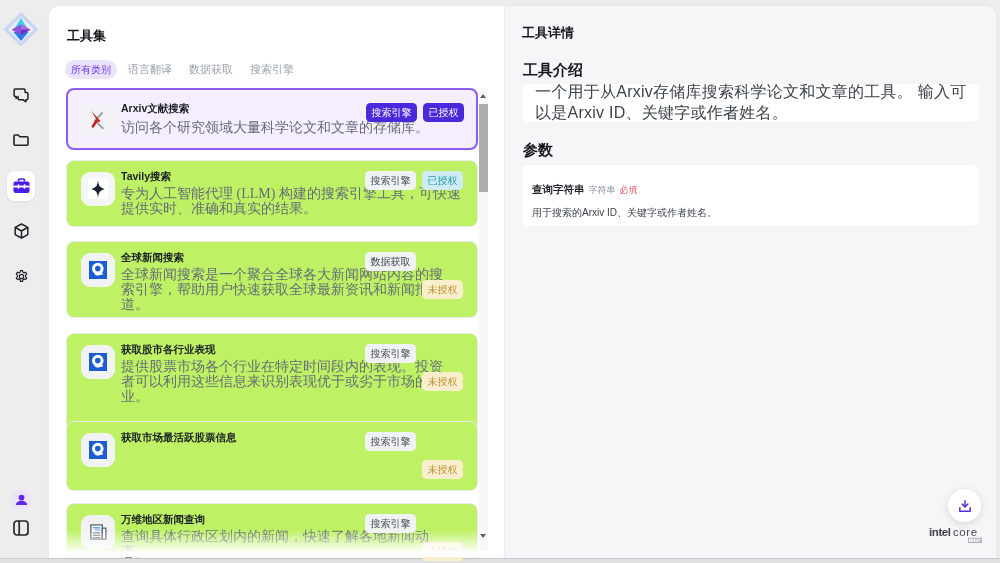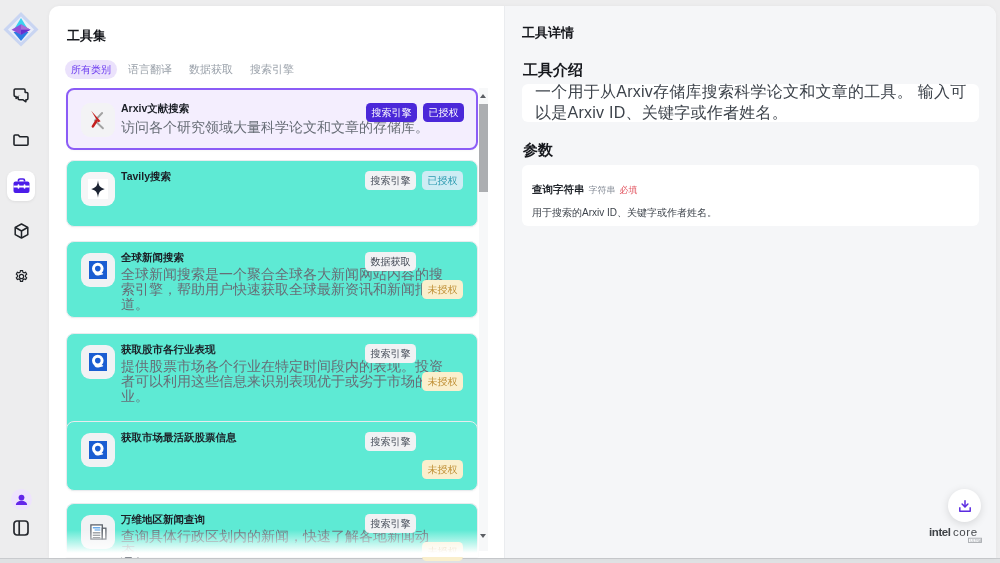--- a/index.html
+++ b/index.html
@@ -13,21 +13,21 @@
 .side{position:absolute;left:0;top:0;width:49px;height:563px;}
 .side .logo{position:absolute;left:3px;top:11px;}
 .icn{position:absolute;left:0;width:42px;display:flex;justify-content:center;}
 .selbox{position:absolute;left:7px;top:171px;width:28px;height:30px;background:#fff;border-radius:8px;box-shadow:0 1px 3px rgba(0,0,0,.07);display:flex;align-items:center;justify-content:center;}
 .avatar{position:absolute;left:11px;top:489px;width:21px;height:21px;border-radius:50%;background:#eee3fd;display:flex;align-items:center;justify-content:center;}
 
 .h1{position:absolute;left:67px;top:28px;font-size:13px;font-weight:bold;color:#16181d;line-height:16px;}
 .tabs{position:absolute;left:65px;top:60px;height:19px;display:flex;align-items:center;}
 .pill{height:19px;padding:0 6px;border-radius:10px;background:#ebe2fc;color:#6c3cf0;font-size:10px;display:flex;align-items:center;}
 .tab{font-size:11px;color:#9aa1aa;margin-left:17px;}.pill + .tab{margin-left:11px;}
-.card{position:absolute;left:66px;width:412px;background:#5eead4;border:1px solid #e9ebee;border-radius:8px;box-shadow:0 1px 2px rgba(0,0,0,.03);}
+.card{position:absolute;left:66px;width:412px;background:#bef264;border:1px solid #e9ebee;border-radius:8px;box-shadow:0 1px 2px rgba(0,0,0,.03);}
 .card.sel{border:2px solid #8b5cf6;background:#f4eefe;}
 .ic{position:absolute;left:14px;top:11px;width:34px;height:34px;border-radius:9px;background:#f1f2f4;display:flex;align-items:center;justify-content:center;}
 .card.sel .ic{left:13px;top:13px;background:#f3f3f5;}
 .tt{position:absolute;left:54px;top:8px;font-size:10.5px;font-weight:bold;color:#1b1f26;line-height:15px;}
 .card.sel .tt{left:53px;top:11px;}
 .dd{position:absolute;left:54px;top:25px;font-size:14px;color:#676d76;line-height:15px;white-space:nowrap;font-family:Liberation Serif, serif;}
 .card.sel .dd{left:53px;top:30px;}
 .tags{position:absolute;right:14px;top:10px;display:flex;gap:6px;}
 .card.sel .tags{right:12px;top:13px;}
 .tag{height:19px;padding:0 5.5px;border-radius:4.5px;font-size:10px;display:flex;align-items:center;}
@@ -147,20 +147,21 @@
 </div>
 
 <div class="card" style="top:160px;height:67px;">
   <div class="ic" style="background:#f5f6f7;">
     <svg width="26" height="26" viewBox="0 0 26 26">
       <rect x="3" y="3" width="20" height="20" fill="#fff"></rect>
       <path d="M13,4.2 C13.7,10 14.8,11.3 19.8,13 C14.8,14.7 13.7,16 13,21.8 C12.3,16 11.2,14.7 6.2,13 C11.2,11.3 12.3,10 13,4.2 Z" fill="#1c2433"></path>
     </svg>
   </div>
   <div class="tt">Tavily搜索</div>
+  <div class="dd">专为人工智能代理 (LLM) 构建的搜索引擎工具，可快速<br>提供实时、准确和真实的结果。</div>
   <div class="tags">
       <div class="tag tg-gray">搜索引擎</div>
       <div class="tag tg-cyan">已授权</div>
     </div>
 </div>
 
 <div class="card" style="top:241px;height:77px;">
   <div class="ic">
     <svg width="18" height="18" viewBox="0 0 18 18">
       <rect x="0" y="0" width="18" height="18" fill="#1a5dd2"></rect>

